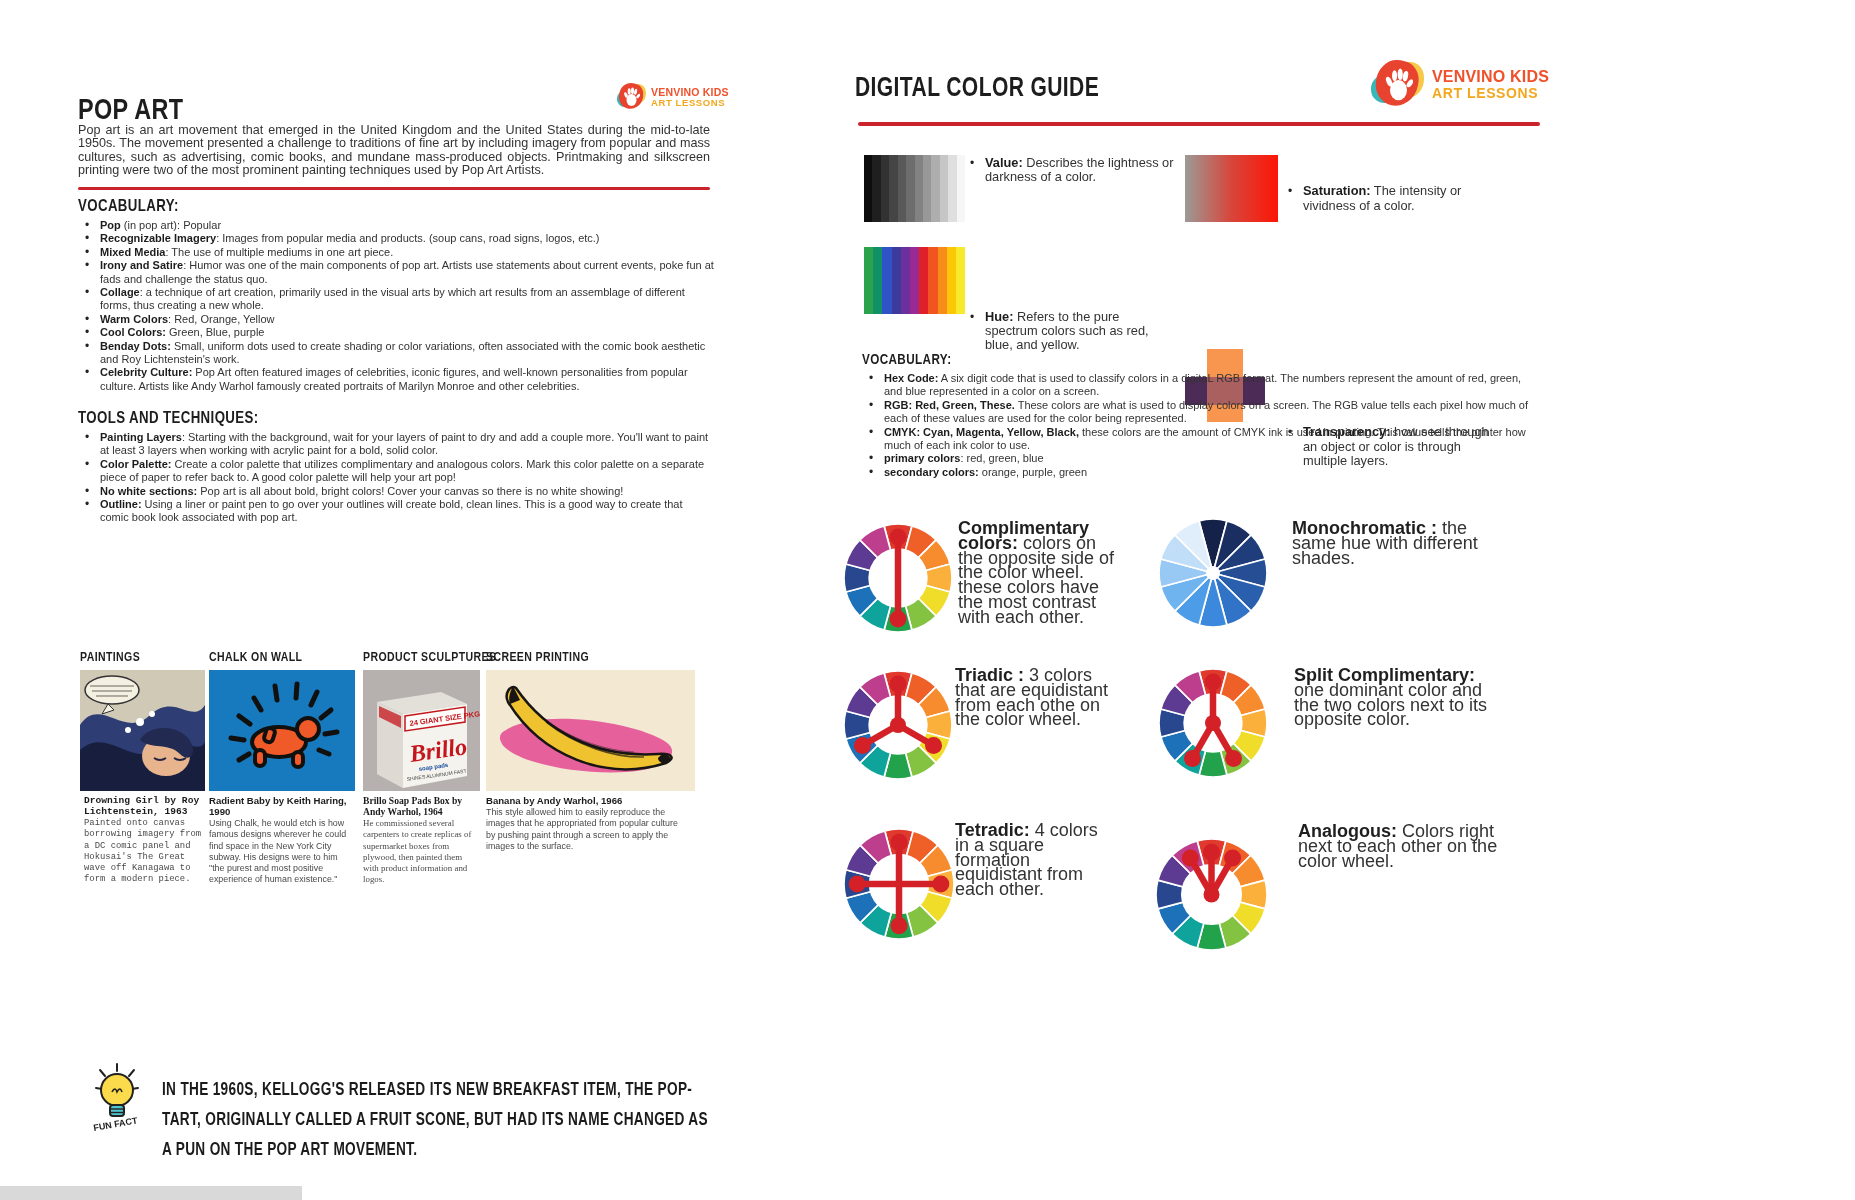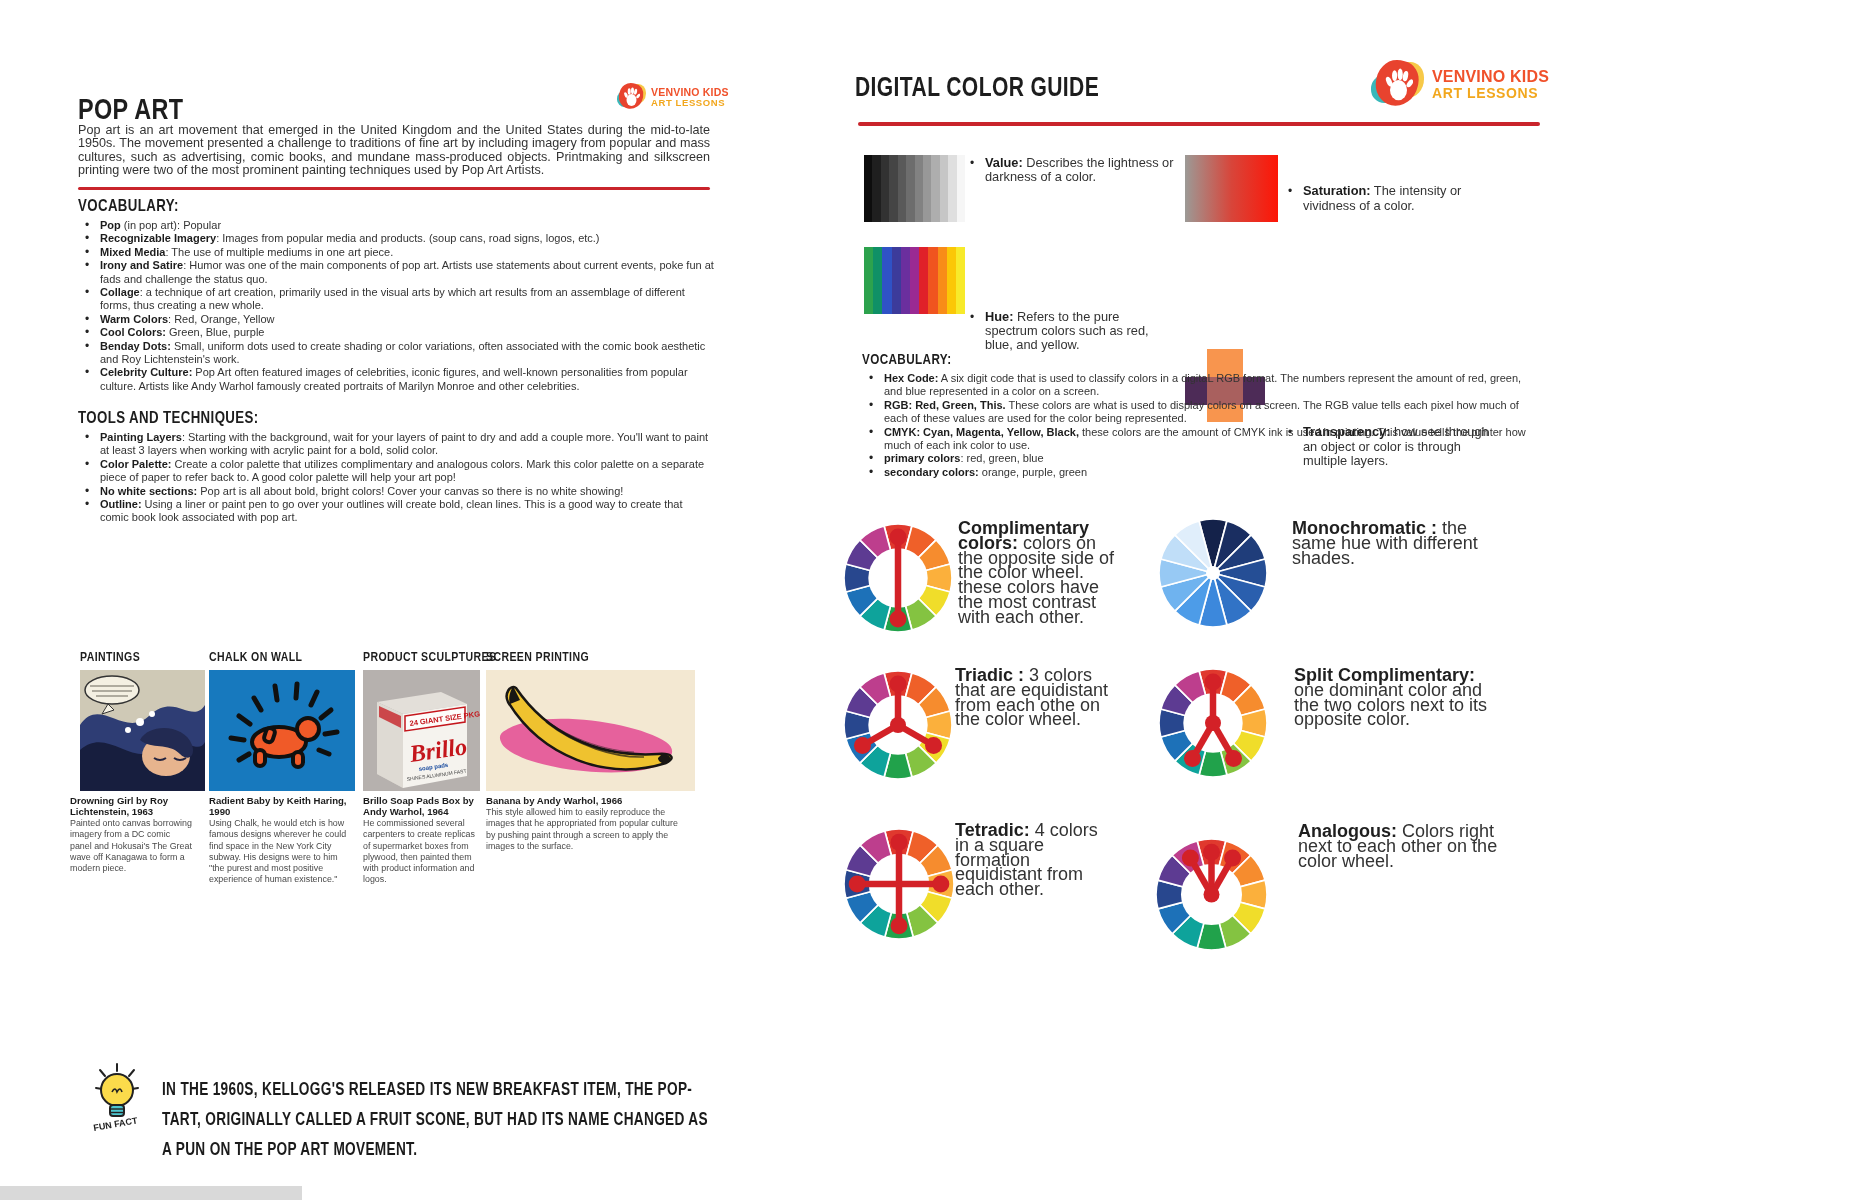--- a/index.html
+++ b/index.html
@@ -188,29 +188,29 @@
       <rect width="209" height="121" fill="#f3e8d2"></rect>
       <path d="M20,60 C55,38 150,52 180,72 C196,83 180,100 140,102 C90,105 28,92 16,74 C12,67 14,63 20,60 Z" fill="#e6619c"></path>
       <path d="M30,18 C60,62 110,88 172,84 C186,83 190,88 180,93 C120,112 55,86 22,32 C18,24 24,14 30,18 Z" fill="#efc22f" stroke="#181614" stroke-width="2.5"></path>
       <path d="M27,16 C24,22 22,28 24,34 L34,30 Z" fill="#181614"></path>
       <path d="M176,84 C182,84 188,88 182,93 C178,95 172,92 172,88 Z" fill="#181614"></path>
       <path d="M60,52 C90,76 130,88 158,87" stroke="#181614" stroke-width="1.6" fill="none" opacity="0.7"></path>
       <path d="M48,40 C70,62 110,80 148,82" stroke="#181614" stroke-width="1" fill="none" opacity="0.5"></path>
     </svg>
   </div>
 
-  <div class="abs" style="left:70px; top:795px; width:122px;">
+  <div class="abs" style="left:84px; top:795px; width:122px;font-family:Liberation Mono, monospace;">
     <div class="g-cap-title">Drowning Girl by Roy Lichtenstein, 1963</div>
     <div class="g-cap-body">Painted onto canvas borrowing imagery from a DC comic panel and Hokusai's The Great wave off Kanagawa to form a modern piece.</div>
   </div>
   <div class="abs" style="left:209px; top:795px; width:144px;">
     <div class="g-cap-title">Radient Baby by Keith Haring, 1990</div>
     <div class="g-cap-body">Using Chalk, he would etch is how famous designs wherever he could find space in the New York City subway. His designs were to him "the purest and most positive experience of human existence."</div>
   </div>
-  <div class="abs" style="left:363px; top:795px; width:115px;">
+  <div class="abs" style="left:363px; top:795px; width:115px;font-family:Liberation Serif, serif;">
     <div class="g-cap-title">Brillo Soap Pads Box by Andy Warhol, 1964</div>
     <div class="g-cap-body">He commissioned several carpenters to create replicas of supermarket boxes from plywood, then painted them with product information and logos.</div>
   </div>
   <div class="abs" style="left:486px; top:795px; width:200px;">
     <div class="g-cap-title">Banana by Andy Warhol, 1966</div>
     <div class="g-cap-body">This style allowed him to easily reproduce the images that he appropriated from popular culture by pushing paint through a screen to apply the images to the surface.</div>
   </div>
 
   <div class="abs" style="left:88px; top:1058px;">
     <svg width="58" height="78" viewBox="0 0 58 78">
@@ -300,21 +300,21 @@
     <div class="cross-o" style="left: 22px; top: 28px; width: 36px; height: 28px; background: rgb(169, 96, 94);"></div>
   </div>
   <p class="abs bdef" style="left:1288px; top:253px; width:215px;"><b>Transparency:</b><span> how see through an object or color is through multiple layers.</span></p>
 
   <div class="abs" style="left:862px; top:350px;">
     <span class="cond" style="font-size:15px;">VOCABULARY:</span>
   </div>
 
   <ul class="abs blist" style="left:862px; top:372px; width:670px;">
     <li><b>Hex Code:</b><span> A six digit code that is used to classify colors in a digitaL RGB format. The numbers represent the amount of red, green, and blue represented in a color  on a screen.</span></li>
-    <li><b>RGB: Red, Green, This.</b><span> These colors are what is used to display colors on a screen. The RGB value tells each pixel how much of each of these values are used for the color being represented.</span></li>
+    <li><b>RGB: Red, Green, These.</b><span> These colors are what is used to display colors on a screen. The RGB value tells each pixel how much of each of these values are used for the color being represented.</span></li>
     <li><b>CMYK: Cyan, Magenta, Yellow, Black,</b><span> these colors are the amount of CMYK ink is used in printing.  This value tells the printer how much of each ink color to use.</span></li>
     <li><b>primary colors</b><span>: red, green, blue</span></li>
     <li><b>secondary colors:</b><span> orange, purple, green</span></li>
   </ul>
 
   <div class="abs wheel" style="left:843px; top:523px;"><svg width="110" height="110" viewBox="0 0 110 110">
         <path d="M 55 55 L 41.02377156446388 2.840005380390309 A 54 54 0 0 1 68.97622843553611 2.840005380390309 Z" fill="#e0392e" stroke="#fff" stroke-width="1.7"></path>
         <path d="M 55 55 L 68.97622843553611 2.840005380390309 A 54 54 0 0 1 93.18376618407356 16.81623381592643 Z" fill="#ef6029" stroke="#fff" stroke-width="1.7"></path>
         <path d="M 55 55 L 93.18376618407356 16.81623381592643 A 54 54 0 0 1 107.15999461960969 41.02377156446388 Z" fill="#f68c2e" stroke="#fff" stroke-width="1.7"></path>
         <path d="M 55 55 L 107.15999461960969 41.02377156446388 A 54 54 0 0 1 107.15999461960969 68.97622843553613 Z" fill="#fbb03c" stroke="#fff" stroke-width="1.7"></path>

